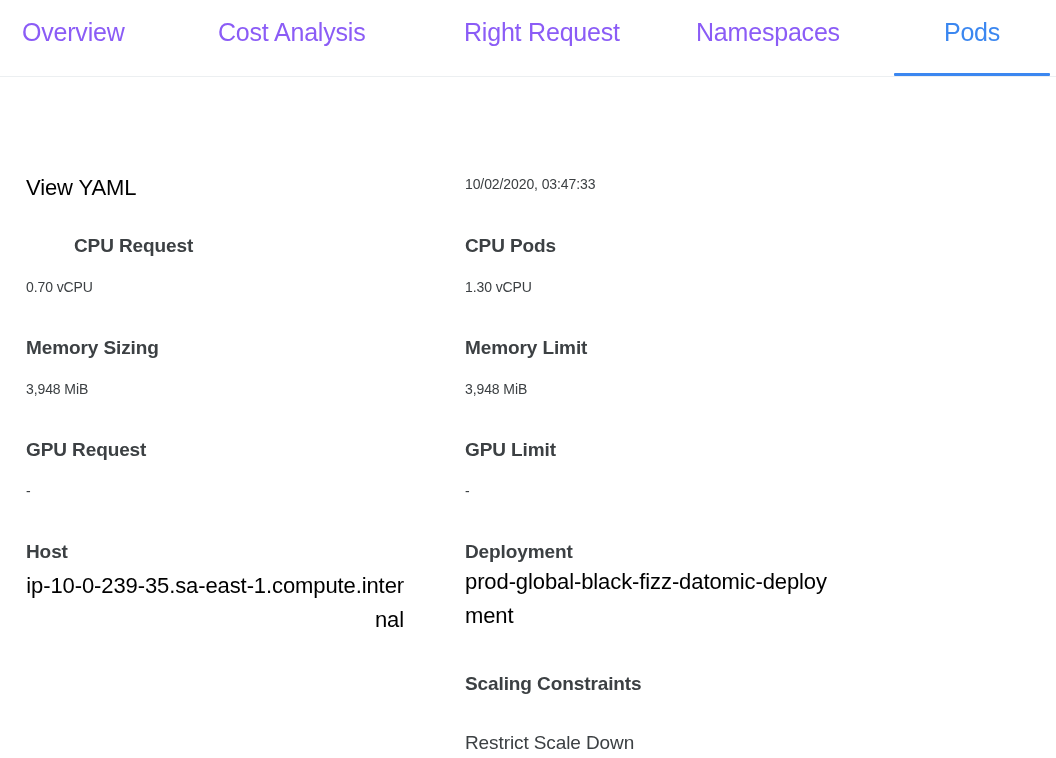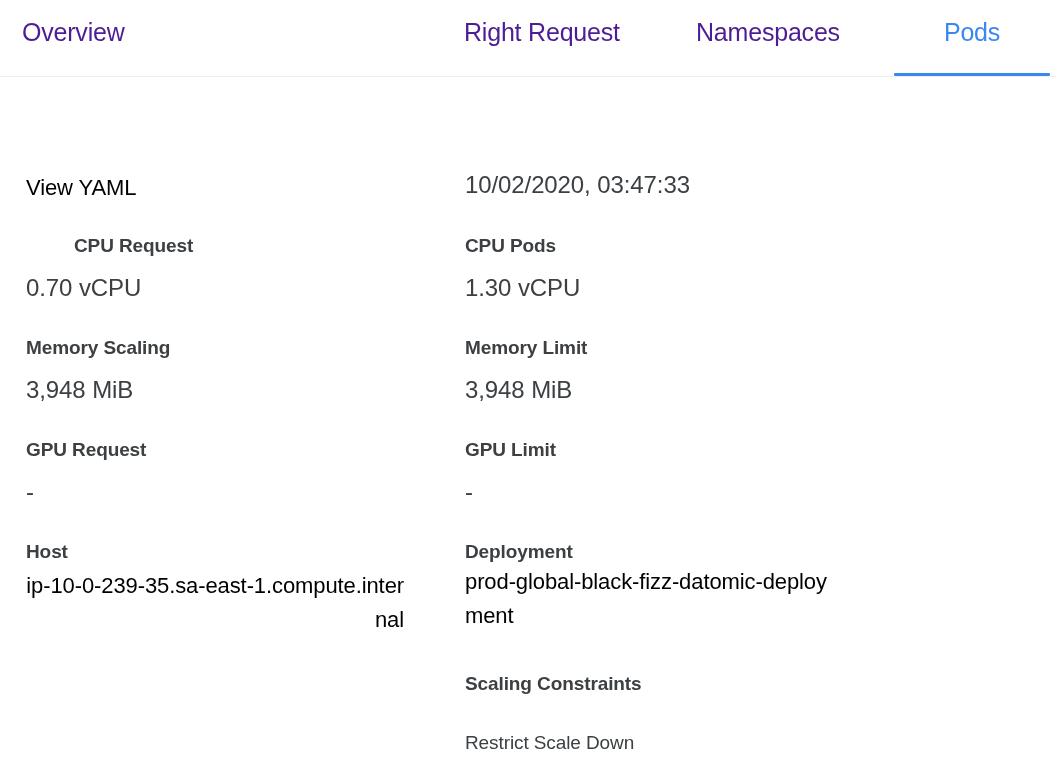--- a/index.html
+++ b/index.html
@@ -32,21 +32,21 @@
   .tab {
     position: absolute;
     top: 0;
     height: 100%;
     display: flex;
     align-items: flex-start;
     padding-top: 18px;
     box-sizing: border-box;
     font-size: 25px;
     font-weight: 400;
-    color: #4c1d95;
+    color: #8b5cf6;
     letter-spacing: -0.2px;
     white-space: nowrap;
     cursor: pointer;
     user-select: none;
   }
   .tab.active {
     color: #3b87f0;
     justify-content: center;
   }
   .tab .tab-underline {
@@ -80,21 +80,21 @@
 
   .field-label {
     font-size: 19px;
     font-weight: 700;
     color: #3c4043;
     line-height: 24px;
     letter-spacing: -0.1px;
     white-space: nowrap;
   }
   .field-value {
-    font-size: 24px;
+    font-size: 14px;
     font-weight: 400;
     color: #3c4043;
     line-height: 25px;
     letter-spacing: -0.1px;
   }
   .link {
     font-size: 22px;
     font-weight: 400;
     color: #000000;
     line-height: 34px;
@@ -143,20 +143,23 @@
 </head>
 <body>
 
 <div class="tabbar">
   <div class="tabs">
 
     <div class="tab tab-0">
       <span>Overview</span>
     </div>
 
+    <div class="tab tab-1">
+      <span>Cost Analysis</span>
+    </div>
 
     <div class="tab tab-2">
       <span>Right Request</span>
     </div>
 
     <div class="tab tab-3">
       <span>Namespaces</span>
     </div>
 
     <div class="tab tab-4 active">
@@ -169,21 +172,21 @@
 
 <div class="content">
 
   <div class="col col-left">
 
     <a class="link r viewyaml">View YAML</a>
 
     <div class="field-label r lbl-cpureq">CPU Request</div>
     <div class="field-value r val-cpureq">0.70 vCPU</div>
 
-    <div class="field-label r lbl-memreq">Memory Scaling</div>
+    <div class="field-label r lbl-memreq">Memory Sizing</div>
     <div class="field-value r val-memreq">3,948 MiB</div>
 
     <div class="field-label r lbl-gpureq">GPU Request</div>
     <div class="field-value r val-gpureq">-</div>
 
     <div class="field-label r lbl-host">Host</div>
     <a class="link wrapped r val-host">ip-10-0-239-35.sa-east-1.compute.internal</a>
 
   </div>
 

